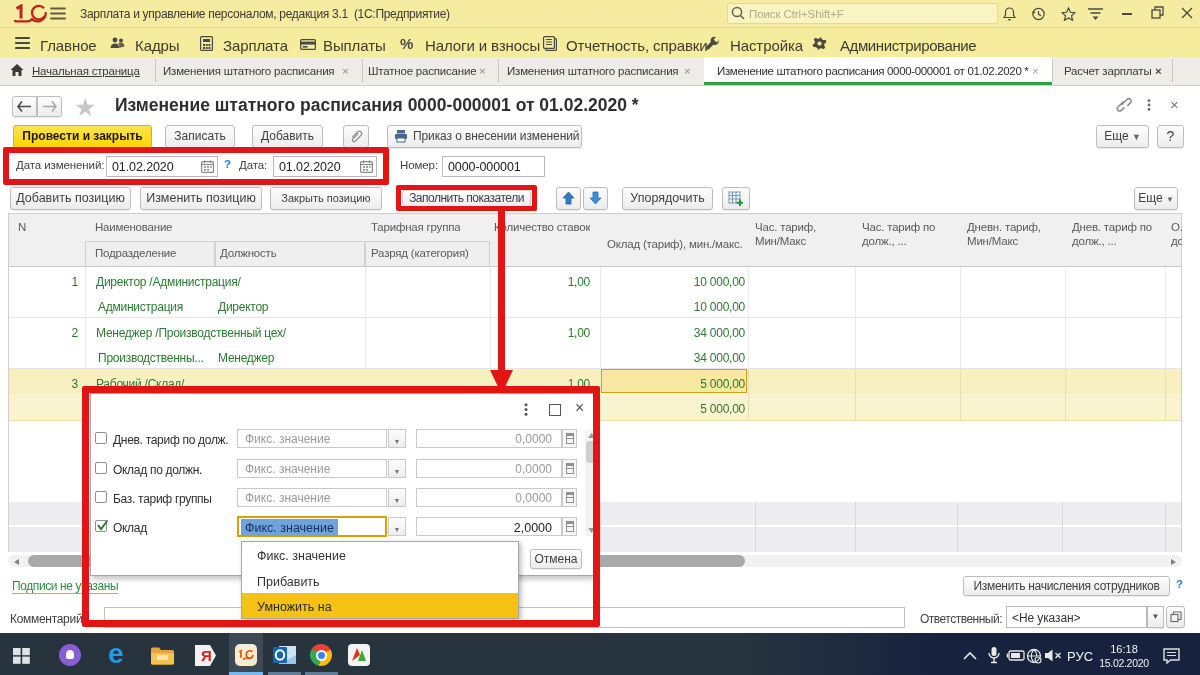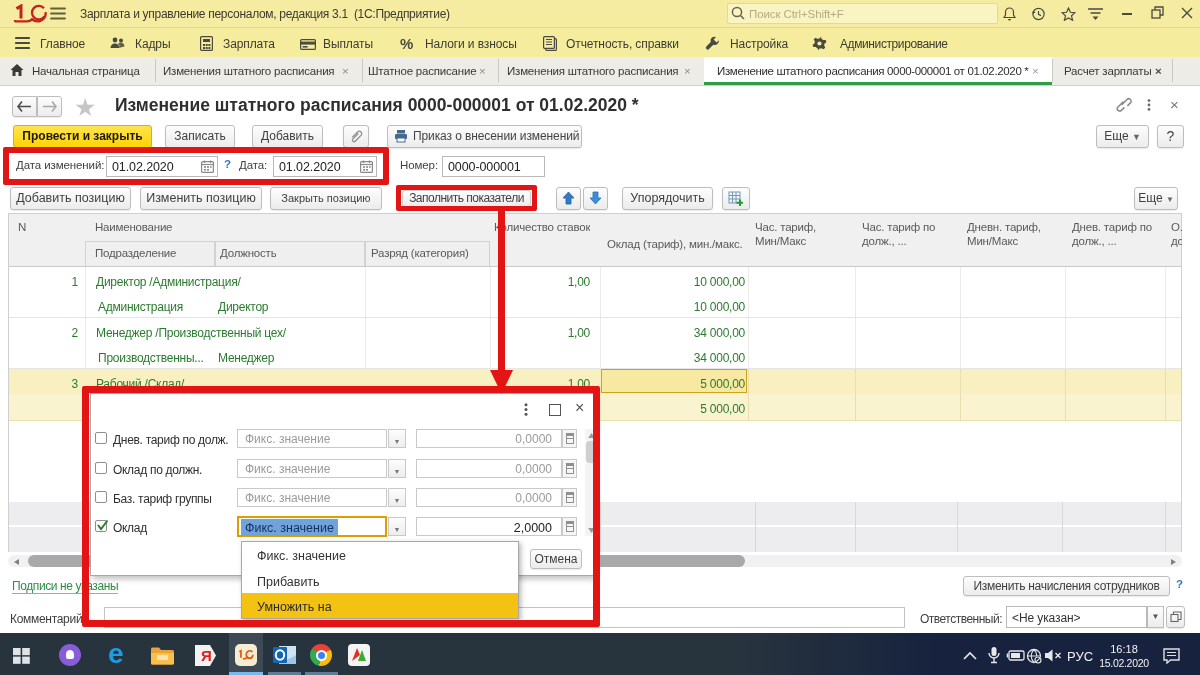--- a/index.html
+++ b/index.html
@@ -1,20 +1,20 @@
 <!DOCTYPE html>
 <html><head>
 <meta charset="utf-8">
 <style>
 html,body{margin:0;padding:0;}
 #app{position:relative;width:1200px;height:675px;overflow:hidden;background:#fff;font-family:"Liberation Sans",sans-serif;}
 .abs{position:absolute;}
 .btn{position:absolute;box-sizing:border-box;background:linear-gradient(#fdfdfd,#ececec);border:1px solid #bdbdbd;border-radius:3px;color:#3f3f3f;font-size:12px;text-align:center;box-shadow:0 1px 1px rgba(0,0,0,.08);white-space:nowrap;}
 .lbl{position:absolute;color:#3f3f3f;font-size:11.5px;letter-spacing:-0.1px;white-space:nowrap;}
-.mn{position:absolute;color:#3c3c32;font-size:12px;letter-spacing:-0.1px;white-space:nowrap;}
+.mn{position:absolute;color:#3c3c32;font-size:15px;letter-spacing:-0.1px;white-space:nowrap;}
 .tb{position:absolute;color:#3a3a32;font-size:11.5px;letter-spacing:-0.2px;white-space:nowrap;}
 .inp{position:absolute;box-sizing:border-box;background:#fff;border:1px solid #b9b9b9;}
 .grn{color:#2b7b2f;}
 .red{border:6px solid #e21414;position:absolute;box-sizing:border-box;border-radius:2px;}
 .hc{position:absolute;box-sizing:border-box;font-size:11.5px;letter-spacing:-0.2px;color:#5a5a5a;display:flex;line-height:14px;}
 .hc span{display:block;white-space:nowrap;overflow:hidden;}
 .vl{position:absolute;top:267px;width:1px;height:153px;background:#ebebeb;}
 .fvl{position:absolute;top:502px;width:1px;height:50px;background:#d8d8d8;}
 .yvl{position:absolute;top:368px;width:1px;height:52px;background:#eadfac;}
 .cell{position:absolute;font-size:12px;letter-spacing:-0.25px;white-space:nowrap;}
@@ -134,21 +134,21 @@
 <svg class="abs" style="left:812px;top:36px;" width="15" height="15" viewBox="0 0 15 15">
       <path d="M7.5 0.5 L8.6 2.6 a5 5 0 0 1 1.9 0.8 L12.8 2.7 L14 4.8 L12.4 6.5 a5 5 0 0 1 0 2 L14 10.2 L12.8 12.3 L10.5 11.6 a5 5 0 0 1 -1.9 0.8 L7.5 14.5 L6.4 12.4 a5 5 0 0 1 -1.9 -0.8 L2.2 12.3 L1 10.2 L2.6 8.5 a5 5 0 0 1 0 -2 L1 4.8 L2.2 2.7 L4.5 3.4 a5 5 0 0 1 1.9 -0.8 Z" fill="#4a4a40" transform="rotate(12 7.5 7.5)"></path>
       <circle cx="7.5" cy="7.5" r="2.1" fill="#f6ec9e"></circle>
     </svg>
 <div class="mn" style="left:840px;top:37px;letter-spacing:-0.4px;">Администрирование</div>
 
 <div class="abs" id="tabbar" style="left:0;top:57px;width:1200px;height:28px;background:#edece6;border-bottom:1px solid #d0d0ca;"></div>
 <svg class="abs" style="left:10px;top:63px;" width="14" height="14" viewBox="0 0 14 14">
       <path d="M7 1 L13.5 7 L11.5 7 L11.5 13 L8.5 13 L8.5 9 L5.5 9 L5.5 13 L2.5 13 L2.5 7 L0.5 7 Z" fill="#3a3a32"></path>
     </svg>
-<div class="tb" style="left:32px;top:65px;">Начальная страница</div>
+<div class="tb" style="left:32px;top:65px;text-decoration:underline;">Начальная страница</div>
 <div class="abs" style="left:155px;top:59px;width:1px;height:23px;background:#c9c9c2;"></div>
 <div class="tb" style="left:163px;top:65px;">Изменения штатного расписания</div>
 <div class="tb" style="left:342px;top:65px;color:#8a8a84;">×</div>
 <div class="abs" style="left:362px;top:59px;width:1px;height:23px;background:#c9c9c2;"></div>
 <div class="tb" style="left:368px;top:65px;">Штатное расписание</div>
 <div class="tb" style="left:479px;top:65px;color:#8a8a84;">×</div>
 <div class="abs" style="left:498px;top:59px;width:1px;height:23px;background:#c9c9c2;"></div>
 <div class="tb" style="left:507px;top:65px;">Изменения штатного расписания</div>
 <div class="tb" style="left:684px;top:65px;color:#8a8a84;">×</div>
 <div class="abs" style="left:704px;top:57px;width:348px;height:28px;background:#fff;"></div>
@@ -272,20 +272,23 @@
       <span style="margin:6px 0 0 9px;">N</span>
     </div>
 <div class="hc" style="left:85px;top:214px;width:280px;height:27px;">
       <span style="margin:6px 0 0 10px;">Наименование</span>
     </div>
 <div class="hc" style="left:85px;top:241px;width:130px;height:26px;background:#efefef;border:1px solid #d2d2d2;">
       <span style="margin:4px 0 0 9px;">Подразделение</span>
     </div>
 <div class="hc" style="left:215px;top:241px;width:150px;height:26px;background:#efefef;border:1px solid #d2d2d2;">
       <span style="margin:4px 0 0 4px;">Должность</span>
+    </div>
+<div class="hc" style="left:365px;top:214px;width:125px;height:27px;">
+      <span style="margin:6px 0 0 6px;">Тарифная группа</span>
     </div>
 <div class="hc" style="left:365px;top:241px;width:125px;height:26px;background:#efefef;border:1px solid #d2d2d2;">
       <span style="margin:4px 0 0 5px;text-align:center;">Разряд (категория)</span>
     </div>
 <div class="hc" style="left:490px;top:214px;width:110px;height:53px;">
       <span style="margin:6px 0 0 4px;">Количество ставок</span>
     </div>
 <div class="hc" style="left:600px;top:214px;width:148px;height:53px;align-items:center;">
       <span style="margin:6px 0 0 7px;">Оклад (тариф), мин./макс.</span>
     </div>

